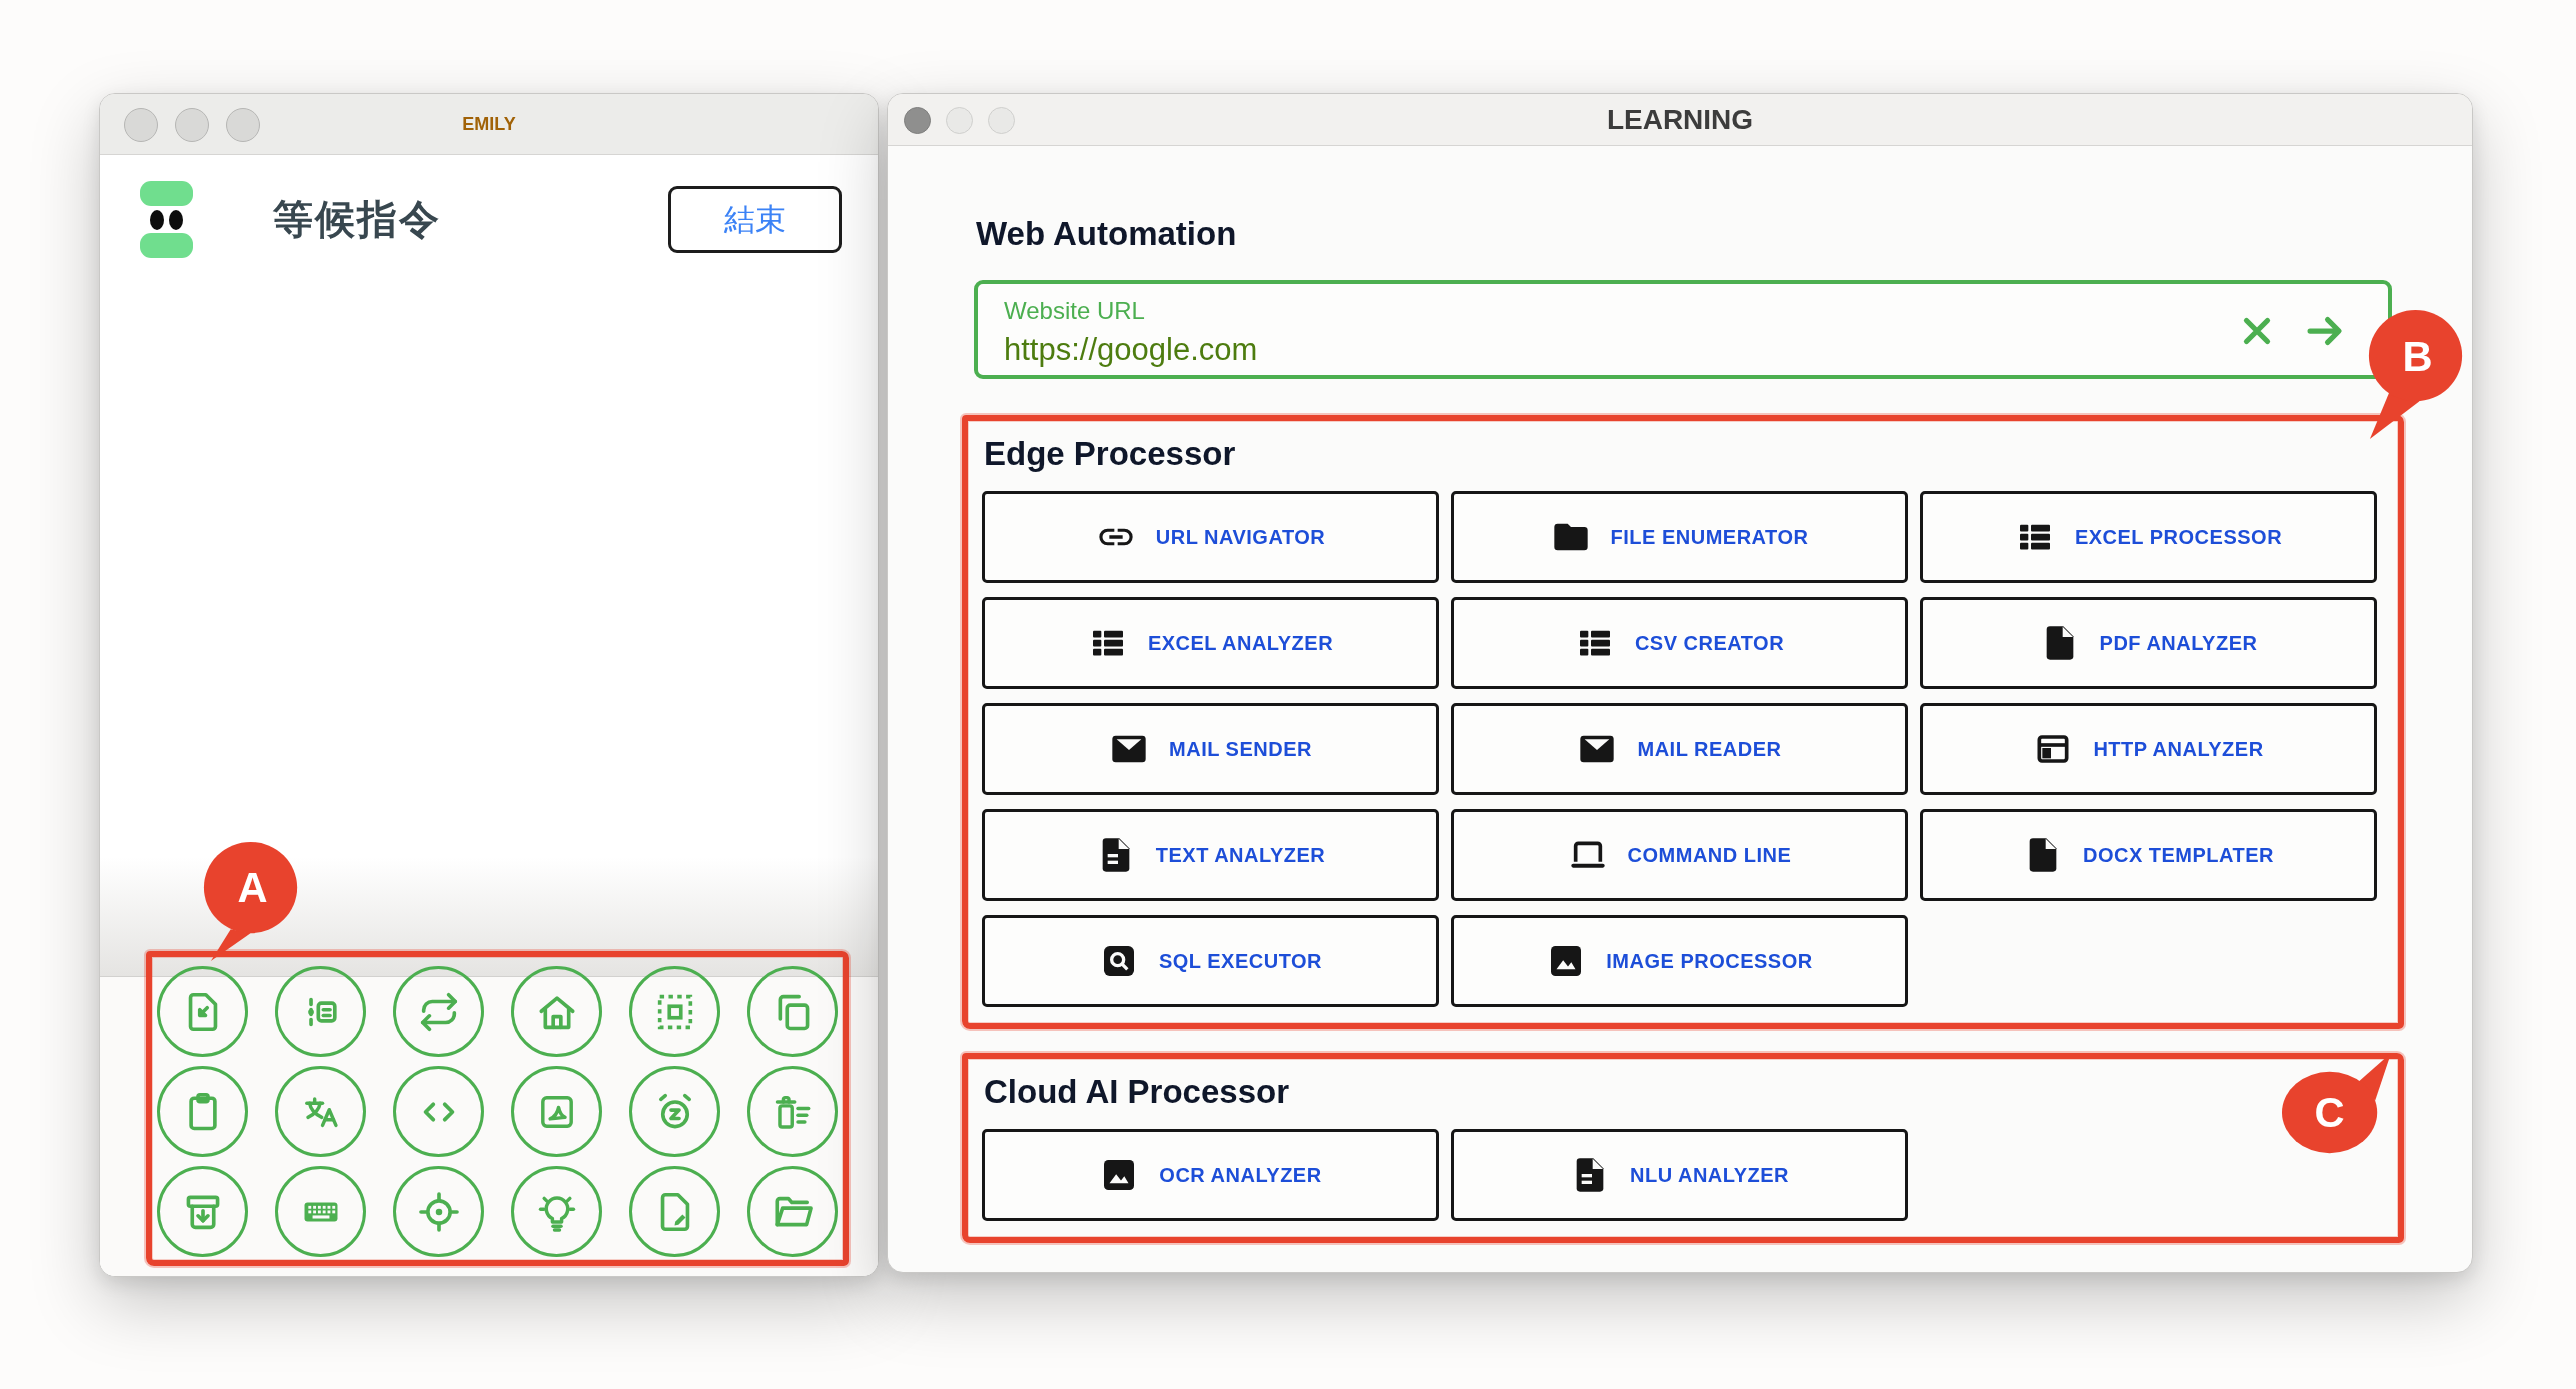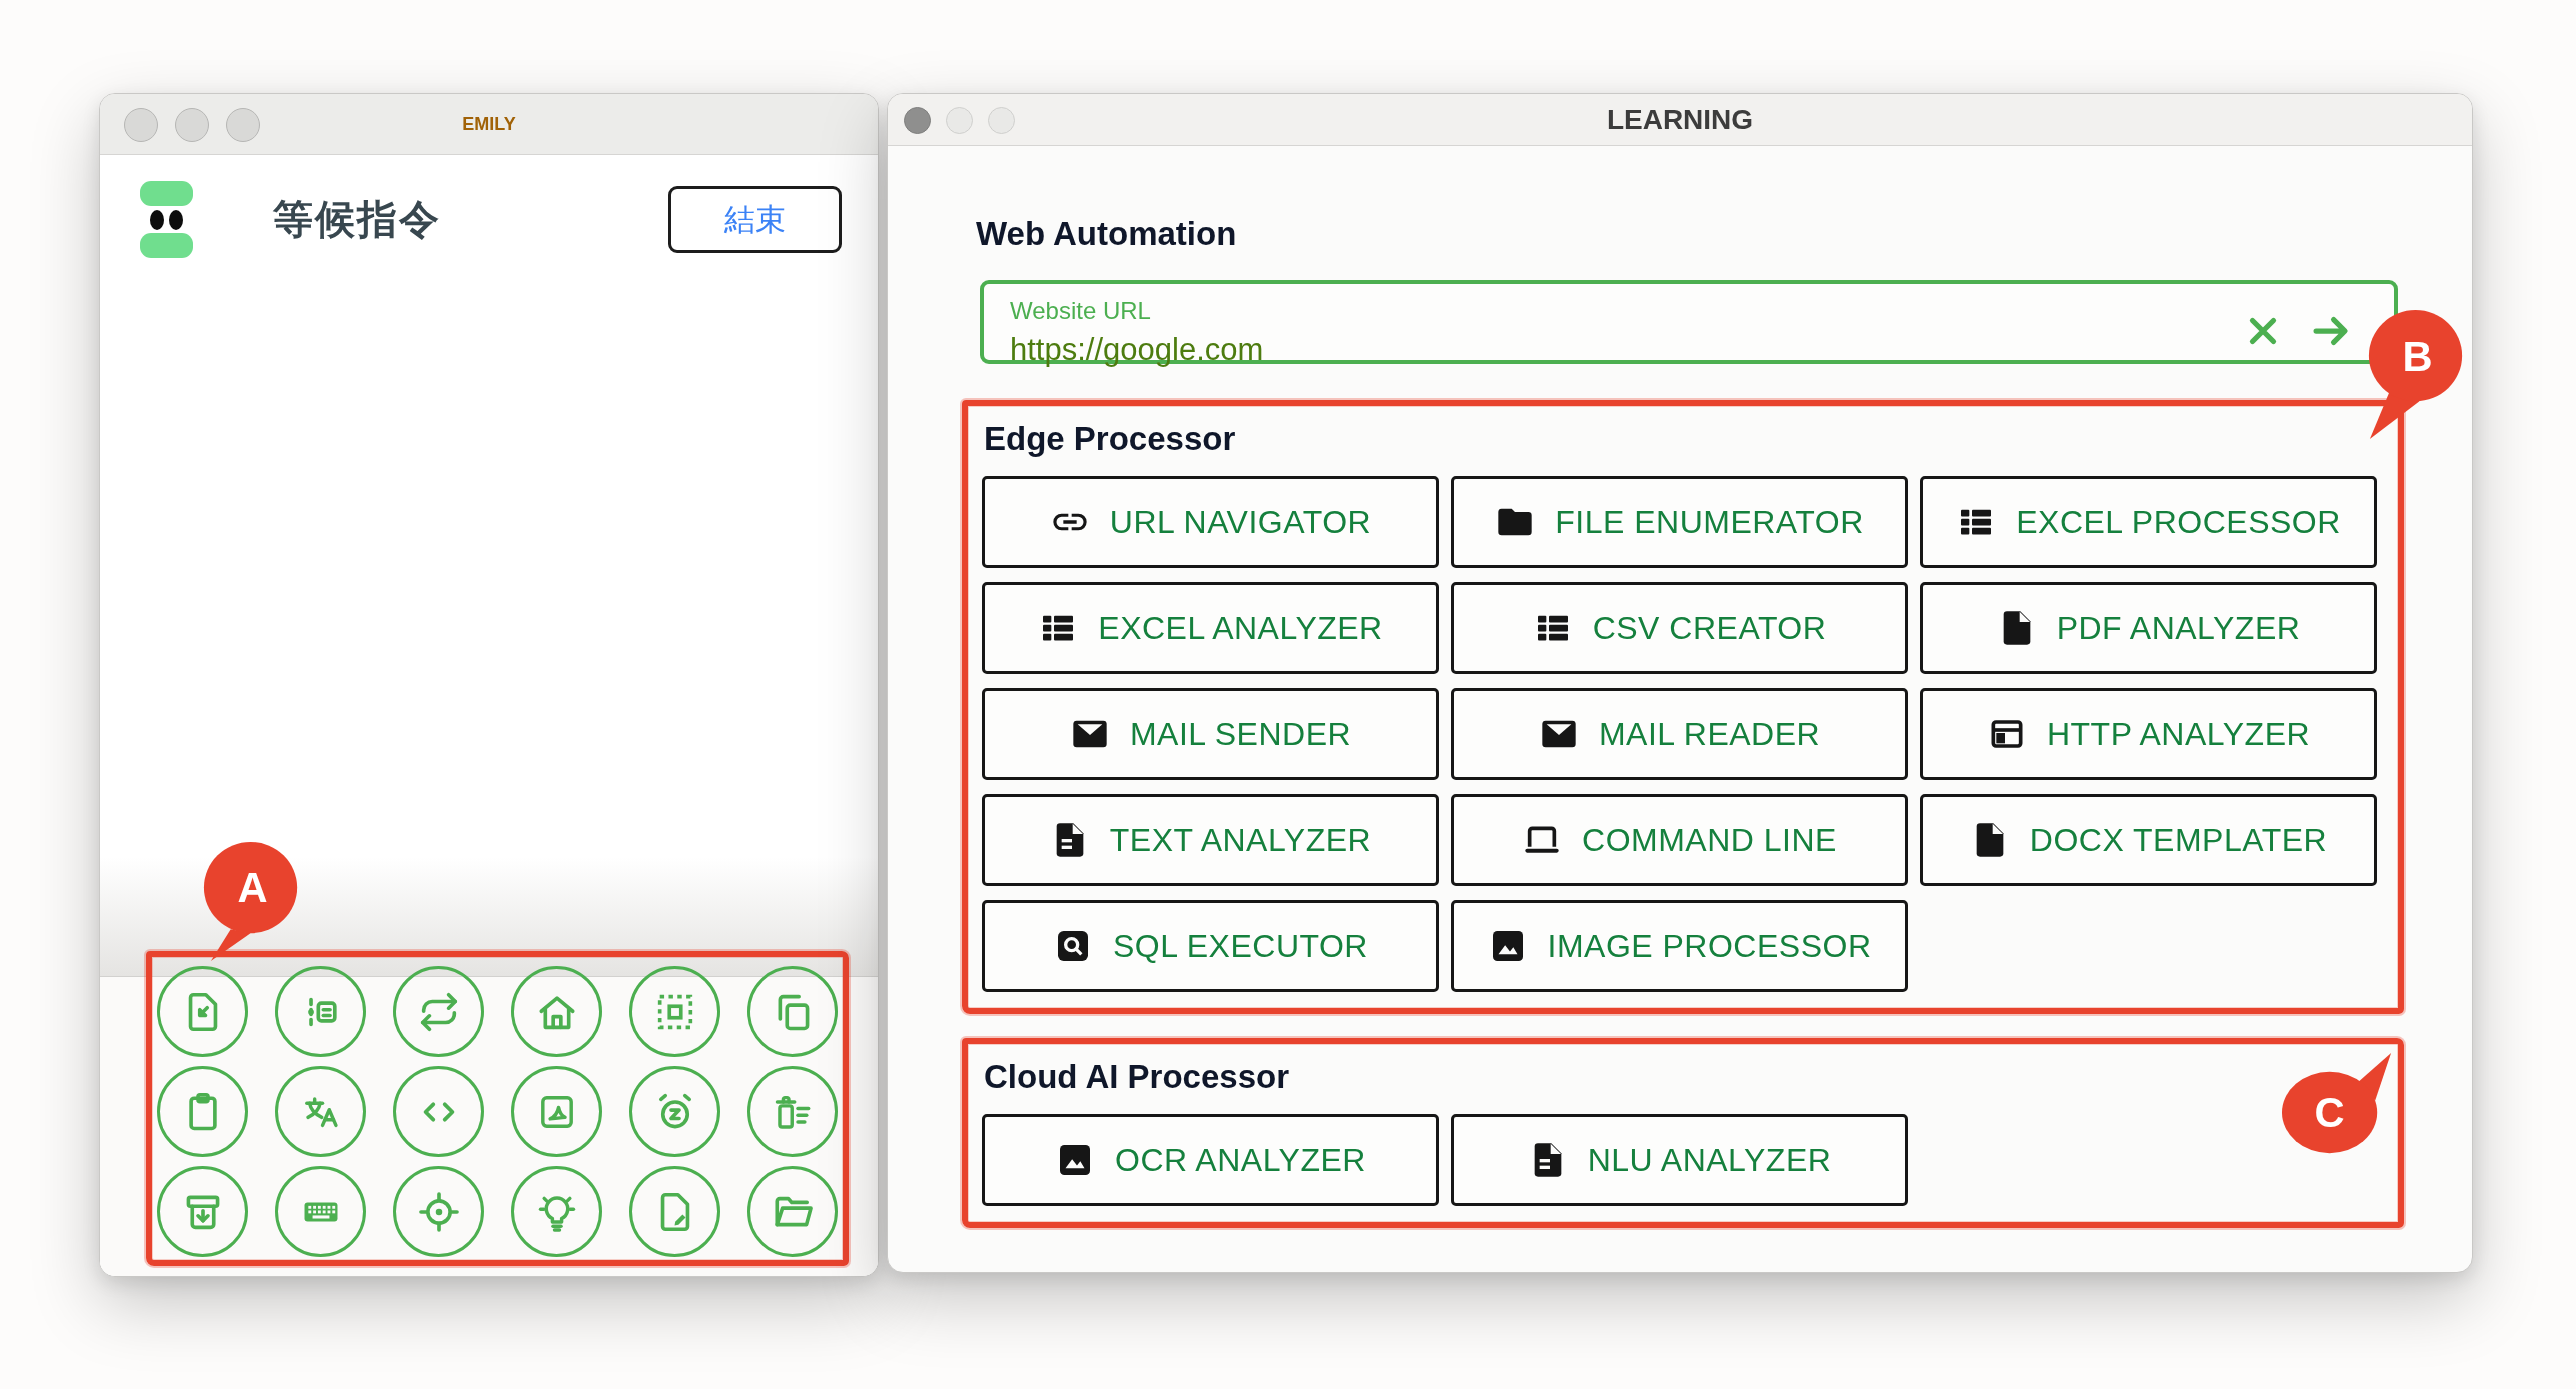--- a/index.html
+++ b/index.html
@@ -54,37 +54,37 @@
   #learning .titlebar { height:52px; background:#f2f1ef; }
   #learning .lights { left:16px; top:13px; gap:15px; }
   #learning .light { width:27px; height:27px; background:#e9e9e7; border:1px solid #cfcfcd; }
   #learning .light.dark { background:#8f8f8e; border-color:#7e7e7d; }
   #learning .title { font-size:28px; color:#3c3c3c; }
   #learning-content { position:relative; height:1127px; padding:69px 0 0 74px; }
 
   .section-heading { font-size:33px; font-weight:bold; color:#0f172a; }
   #web-heading { margin-left:14px; margin-bottom:27px; }
 
-  .url-field { position:relative; margin-left:18px; width:1418px; height:84px;
+  .url-field { position:relative; margin-left:12px; width:1418px; height:99px;
     border:4px solid #4caf50; border-radius:9px; background:#fdfdfc; padding:13px 26px; }
   .url-label { font-size:24px; color:#4caf50; }
   .url-value { font-size:31px; color:#4d7c0f; margin-top:7px; }
   .url-actions { position:absolute; right:42px; top:26px; display:flex; gap:26px; align-items:center; }
   .url-actions svg { width:42px; height:42px; stroke:#4caf50; stroke-width:3; fill:none;
     stroke-linecap:round; stroke-linejoin:round; }
 
   .proc-box { position:relative; width:1442px; padding:12px 14px 16px 14px; }
   #edge-box { margin-top:36px; }
   #cloud-box { margin-top:24px; }
   .proc-box .section-heading { margin:2px 0 18px 2px; }
   .btn-grid { display:grid; grid-template-columns:repeat(3,457px); column-gap:12px; row-gap:14px; }
   .pbtn { height:92px; background:#fdfdfc; border:3px solid #161616; border-radius:5px;
     display:flex; align-items:center; justify-content:center; gap:20px; }
   .pbtn svg { width:40px; height:40px; color:#161616; }
-  .blabel { font-size:32px; font-weight:400; color:#15803d; letter-spacing:0.5px; }
+  .blabel { font-size:20px; font-weight:700; color:#1d4ed8; letter-spacing:0.5px; }
 
   
   .bubble { position:absolute; z-index:20; pointer-events:none; }
   .bubble text { fill:#fff; font-size:42px; font-weight:bold;
     font-family:"Liberation Sans","DejaVu Sans",sans-serif; text-anchor:middle; }
   .bubble .balloon { fill:#e8432d; }
 </style>
 </head>
 <body>
 

